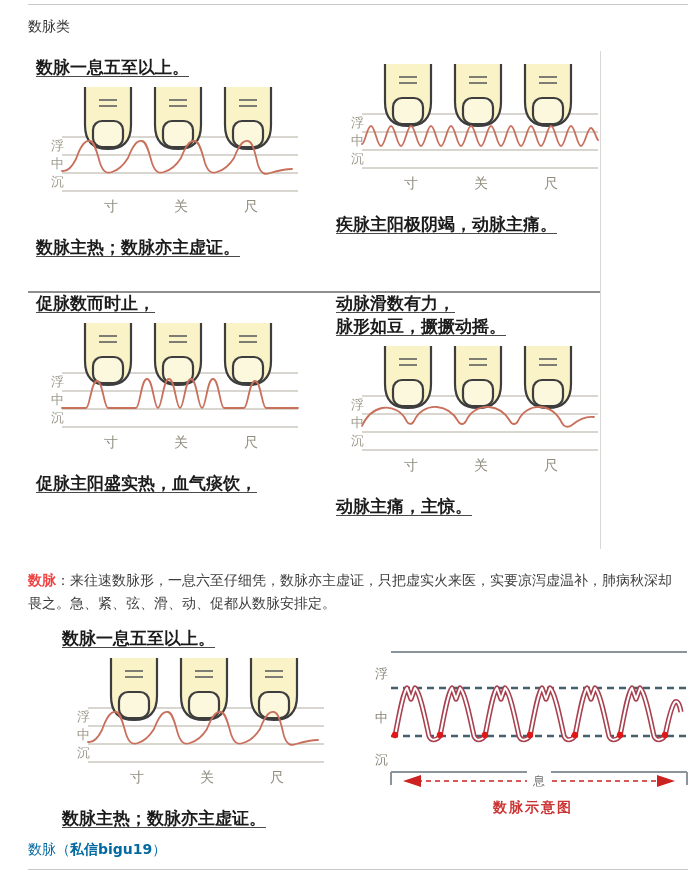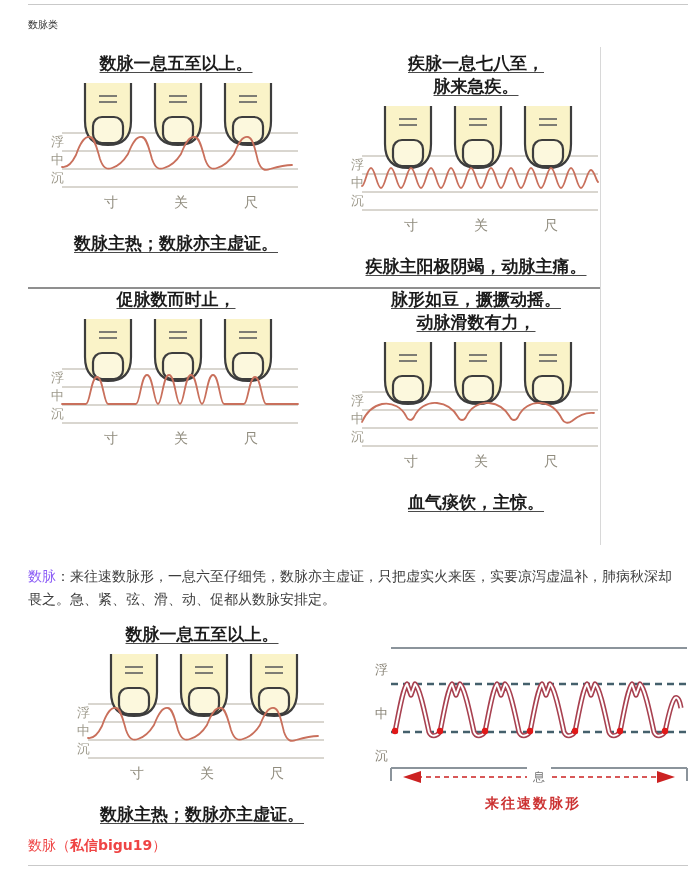--- a/index.html
+++ b/index.html
@@ -3,46 +3,46 @@
 <meta charset="utf-8">
 <style>
   html,body{margin:0;padding:0;}
   body{
     width:700px;height:883px;background:#ffffff;overflow:hidden;position:relative;
     font-family:"DejaVu Sans","Liberation Sans",sans-serif;color:#333;
   }
   .rule{height:1px;background:#c9c9c9;margin-left:28px;margin-right:12px;}
   .rule.top{margin-top:4px;}
   .rule.bottom{margin-top:10px;}
-  .page-title{margin:13px 0 0 28px;font-size:10px;color:#333;}
+  .page-title{margin:13px 0 0 28px;font-size:14px;color:#333;}
   
   .image-stack{margin:15px 0 0 28px;width:572px;border-right:1px solid #d8d8d8;}
   .img-row{display:flex;padding-left:8px;box-sizing:border-box;}
   .img-row.row1{height:240px;padding-top:6px;}
   .img-row.row2{height:256px;}
   .row-divider{height:2px;background:#8f8f8f;width:572px;}
-  .panel{width:280px;text-align:center;flex:0 0 auto;}
+  .panel{width:280px;flex:0 0 auto;}
   .panel-title,.panel-caption{
     font-family:"Liberation Serif","DejaVu Serif",serif;font-weight:bold;
     font-size:17px;color:#1b1b1b;line-height:1.35;
   }
   .u-line{display:block;text-decoration:underline;text-underline-offset:3px;
     text-decoration-color:#4a4a4a;text-decoration-thickness:1px;}
   .panel-svg{margin-top:7px;display:block;margin-left:auto;margin-right:auto;}
   .panel-caption{}
   
   .paragraph{margin:20px 0 0 28px;width:652px;font-size:14px;line-height:1.62;color:#3d3d3d;}
-  .para-lead{font-weight:normal;color:#8b5cf6;}
+  .para-lead{font-weight:bold;color:#ef4444;}
   
   .bottom-row{display:flex;margin:14px 0 0 62px;}
   .schematic{margin-left:30px;margin-top:16px;width:322px;text-align:center;flex:0 0 auto;}
   .schematic-caption{color:#cc3333;font-weight:bold;font-size:14px;margin-top:3px;
     font-family:"Liberation Serif","DejaVu Serif",serif;letter-spacing:2px;}
   
-  .footer-note{margin:10px 0 0 28px;font-size:14px;color:#ef4444;}
+  .footer-note{margin:10px 0 0 28px;font-size:14px;color:#0369a1;}
   .footer-note b{font-weight:bold;}
   svg text{font-family:"Liberation Serif","DejaVu Serif",serif;}
   .lbl-depth{font-size:13px;fill:#9c988a;}
   .lbl-pos{font-size:14px;fill:#908c7e;}
   .sch-depth{font-size:13px;fill:#8a8578;}
   .sch-breath{font-size:12px;fill:#6f6f6f;}
 </style>
 </head>
 <body>
 
@@ -90,24 +90,20 @@
       <text class="lbl-pos" x="128" y="124">关</text>
       <text class="lbl-pos" x="198" y="124">尺</text>
     </svg>
     <div class="panel-caption">
             <span class="u-line">数脉主热；数脉亦主虚证。</span>
           </div>
   </div>
 </div>
     <div class="mount-gap" style="margin-left:20px;">
   <div class="panel">
-    <div class="panel-title">
-            <span class="u-line">疾脉一息七八至，</span>
-            <span class="u-line">脉来急疾。</span>
-          </div>
     <svg class="panel-svg" viewBox="0 0 260 150" width="260" height="150">
       <g stroke="#b3ada0" stroke-width="1">
         <line x1="16" y1="50" x2="252" y2="50"></line>
         <line x1="16" y1="68" x2="252" y2="68"></line>
         <line x1="16" y1="86" x2="252" y2="86"></line>
         <line x1="16" y1="104" x2="252" y2="104"></line>
       </g>
       <g class="finger" transform="translate(62,0)">
         <path d="M-23,-4 L-23,38 Q-23,62 0,62 Q23,62 23,38 L23,-4" fill="#faf3c8" stroke="#3d3d3d" stroke-width="2.2"></path>
         <line x1="-9" y1="13" x2="9" y2="13" stroke="#5f5f5f" stroke-width="1.6"></line>
@@ -174,28 +170,29 @@
       </g>
       <path class="wave" fill="none" stroke="#c9705c" stroke-width="1.8" stroke-linecap="round" d="M16,85 L40,85 C44,85 45,58 51,58 C57,58 58,85 62,85 L90,85 C94,85 95,56 101,56 C107,56 108,85 112,85 C116,85 117,56 123,56 C129,56 130,85 134,85 C138,85 139,56 145,56 C151,56 152,85 156,85 C160,85 161,56 167,56 C173,56 174,85 178,85 L198,85 C202,85 203,58 209,58 C215,58 216,85 220,85 L252,85"></path>
       <text class="lbl-depth" x="5" y="63">浮</text>
       <text class="lbl-depth" x="5" y="81">中</text>
       <text class="lbl-depth" x="5" y="99">沉</text>
       <text class="lbl-pos" x="58" y="124">寸</text>
       <text class="lbl-pos" x="128" y="124">关</text>
       <text class="lbl-pos" x="198" y="124">尺</text>
     </svg>
     <div class="panel-caption">
+            <span class="u-line">促脉主阳盛实热，血气痰饮，</span>
           </div>
   </div>
 </div>
     <div style="margin-left:20px;">
   <div class="panel">
     <div class="panel-title">
+            <span class="u-line">动脉滑数有力，</span>
             <span class="u-line">脉形如豆，撅撅动摇。</span>
-            <span class="u-line">动脉滑数有力，</span>
           </div>
     <svg class="panel-svg" viewBox="0 0 260 150" width="260" height="150">
       <g stroke="#b3ada0" stroke-width="1">
         <line x1="16" y1="50" x2="252" y2="50"></line>
         <line x1="16" y1="68" x2="252" y2="68"></line>
         <line x1="16" y1="86" x2="252" y2="86"></line>
         <line x1="16" y1="104" x2="252" y2="104"></line>
       </g>
       <g class="finger" transform="translate(62,0)">
         <path d="M-23,-4 L-23,38 Q-23,62 0,62 Q23,62 23,38 L23,-4" fill="#faf3c8" stroke="#3d3d3d" stroke-width="2.2"></path>
@@ -217,21 +214,21 @@
       </g>
       <path class="wave" fill="none" stroke="#c9705c" stroke-width="1.8" stroke-linecap="round" d="M16,80 C20,71 27,64 36,62 C47,60 56,66 60,74 C62,79 66,79 68,75 C72,66 81,60 91,61 C101,62 108,68 112,75 C114,79 118,79 120,75 C124,66 133,60 143,61 C153,62 160,68 164,75 C166,79 170,79 172,75 C176,66 185,60 195,61 C205,62 212,69 216,77 C218,81 222,82 226,79 C232,74 240,70 248,71"></path>
       <text class="lbl-depth" x="5" y="63">浮</text>
       <text class="lbl-depth" x="5" y="81">中</text>
       <text class="lbl-depth" x="5" y="99">沉</text>
       <text class="lbl-pos" x="58" y="124">寸</text>
       <text class="lbl-pos" x="128" y="124">关</text>
       <text class="lbl-pos" x="198" y="124">尺</text>
     </svg>
     <div class="panel-caption">
-            <span class="u-line">血气痰饮，主惊。</span>
+            <span class="u-line">动脉主痛，主惊。</span>
           </div>
   </div>
 </div>
   </div>
 </div>
 
 <p class="paragraph"><span class="para-lead">数脉</span><span>：来往速数脉形，一息六至仔细凭，数脉亦主虚证，只把虚实火来医，实要凉泻虚温补，肺病秋深却畏之。急、紧、弦、滑、动、促都从数脉安排定。</span></p>
 
 <div class="bottom-row">
   <div>
@@ -304,19 +301,19 @@
         <line x1="314" y1="128" x2="314" y2="141"></line>
       </g>
       <g>
         <line x1="44" y1="137" x2="288" y2="137" stroke="#cc2222" stroke-width="1.5" stroke-dasharray="5,4"></line>
         <polygon points="48,131 48,143 30,137" fill="#cc2222"></polygon>
         <polygon points="284,131 284,143 302,137" fill="#cc2222"></polygon>
         <rect x="154" y="127" width="24" height="19" fill="#ffffff"></rect>
         <text class="sch-breath" x="160" y="141">息</text>
       </g>
     </svg>
-    <div class="schematic-caption">来往速数脉形</div>
+    <div class="schematic-caption">数脉示意图</div>
   </div>
 </div>
 
 <div class="footer-note"><span>数脉（</span><b>私信bigu19</b><span>）</span></div>
 
 <div class="rule bottom"></div>
 
 </body></html>

